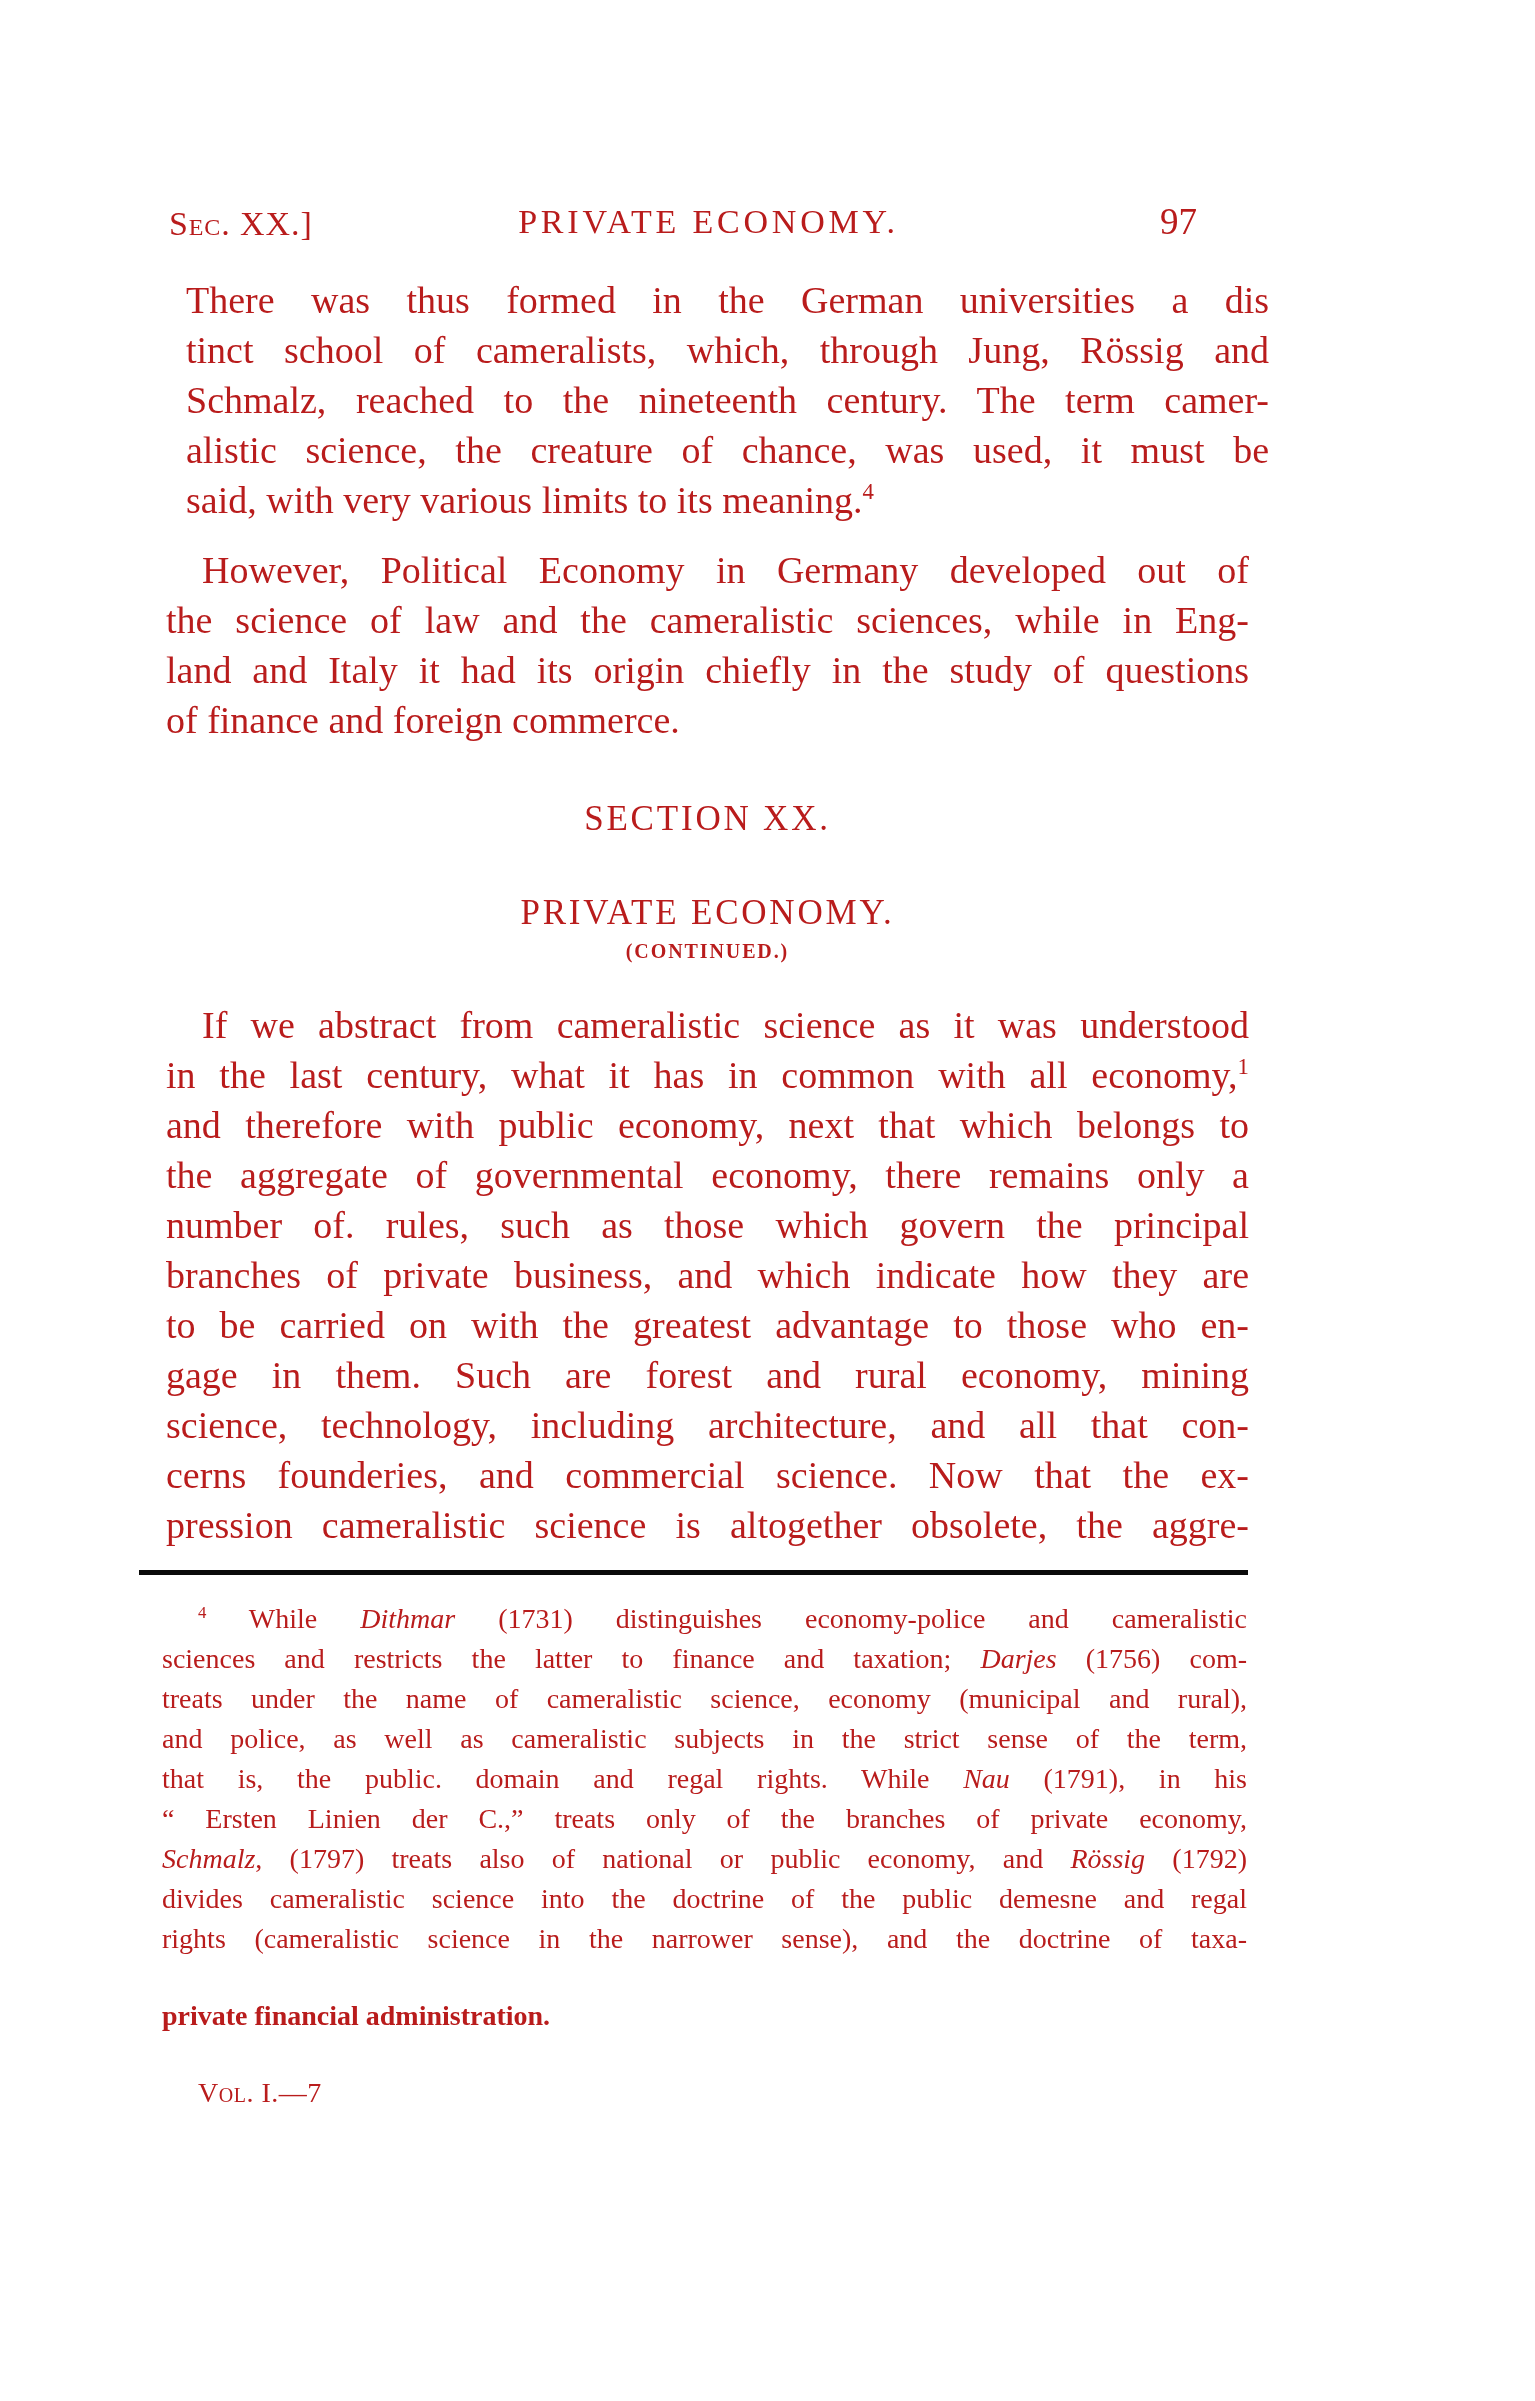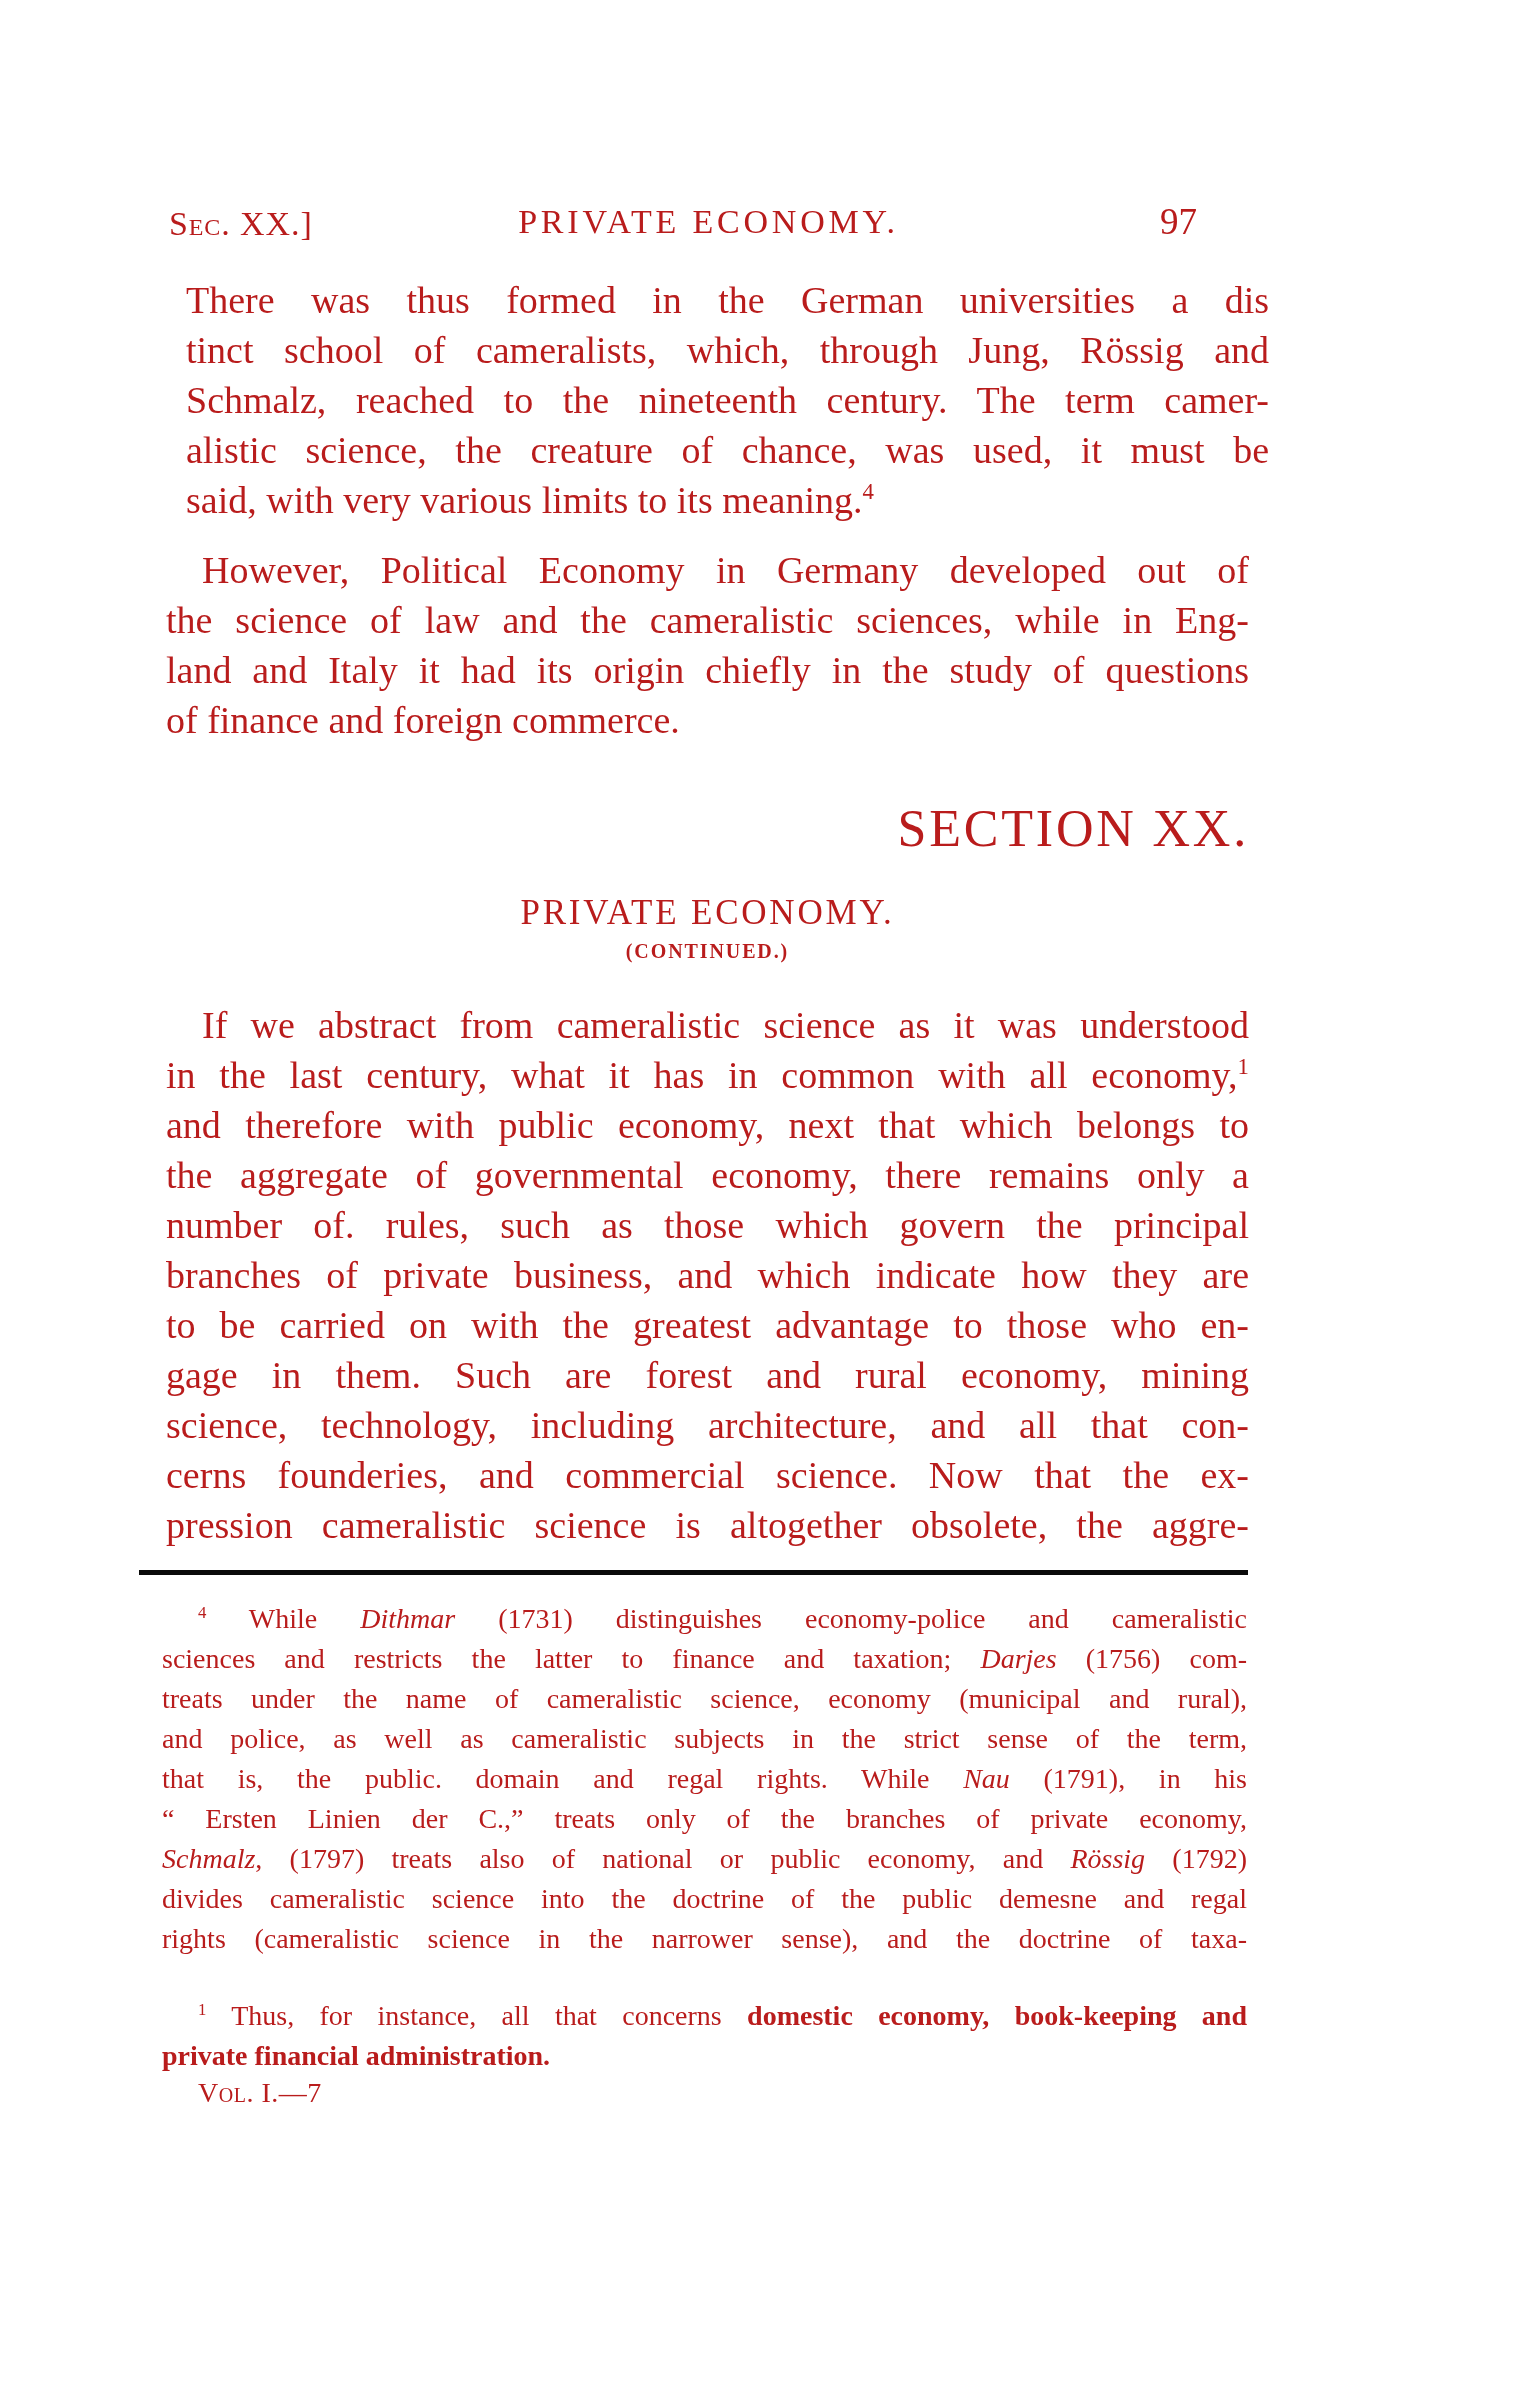--- a/index.html
+++ b/index.html
@@ -27,21 +27,21 @@
   .line.indent{text-indent:36px;}
   .sup{vertical-align:super;font-size:60%;line-height:0;}
   .i{font-style:italic;}
   .b{font-weight:bold;}
 
   #para1{left:166px;top:275px;width:1083px;margin-left:20px;}
   #para2{left:166px;top:545px;width:1083px;}
   #para3{left:166px;top:1000px;width:1083px;}
 
   
-  #sec-heading{left:166px;top:799px;width:1083px;text-align:right;font-size:52px;letter-spacing:2.8px;}
+  #sec-heading{left:166px;top:799px;width:1083px;text-align:center;font-size:35px;letter-spacing:2.8px;}
   #sub-heading{left:166px;top:893px;width:1083px;text-align:center;font-size:35px;letter-spacing:2.8px;}
   #continued{left:166px;top:940px;width:1083px;text-align:center;font-size:20px;font-weight:bold;letter-spacing:1.9px;}
 
   
   #rule{left:139px;top:1570px;width:1109px;height:4.7px;background:#0a0a0a;}
   #fn4{left:162px;top:1599px;width:1085px;}
   #fn1{left:162px;top:1996px;width:1085px;}
   #vol{left:198px;top:2077px;font-size:28px;font-variant:small-caps;letter-spacing:0.5px;}
 </style>
 </head>
@@ -98,20 +98,19 @@
       <div class="line"><span>treats under the name of cameralistic science, economy (municipal and rural),</span></div>
       <div class="line"><span>and police, as well as cameralistic subjects in the strict sense of the term,</span></div>
       <div class="line"><span>that is, the public. domain and regal rights. While </span><span class="i">Nau</span><span> (1791), in his</span></div>
       <div class="line"><span>“ Ersten Linien der C.,” treats only of the branches of private economy,</span></div>
       <div class="line"><span class="i">Schmalz</span><span>, (1797) treats also of national or public economy, and </span><span class="i">Rössig</span><span> (1792)</span></div>
       <div class="line"><span>divides cameralistic science into the doctrine of the public demesne and regal</span></div>
       <div class="line"><span>rights (cameralistic science in the narrower sense), and the doctrine of taxa-</span></div>
     </div>
 
   <div id="fn1" class="abs fn-text">
-      <div class="line indent"><span class="sup">1</span><span> Thus, for instance, all that concerns </span><span class="b">domestic economy, book-keeping and</span></div>
       <div class="line last"><span class="b">private financial administration.</span></div>
     </div>
 
   <div id="vol" class="abs">Vol. I.—7</div>
 
 </div>
 
 
 </body></html>

